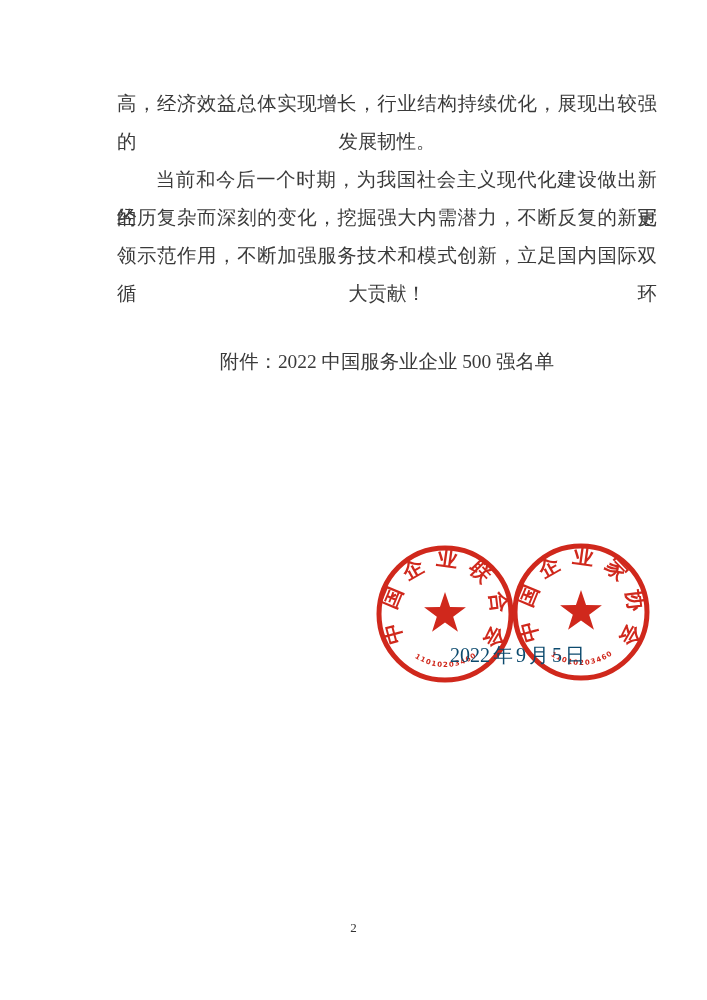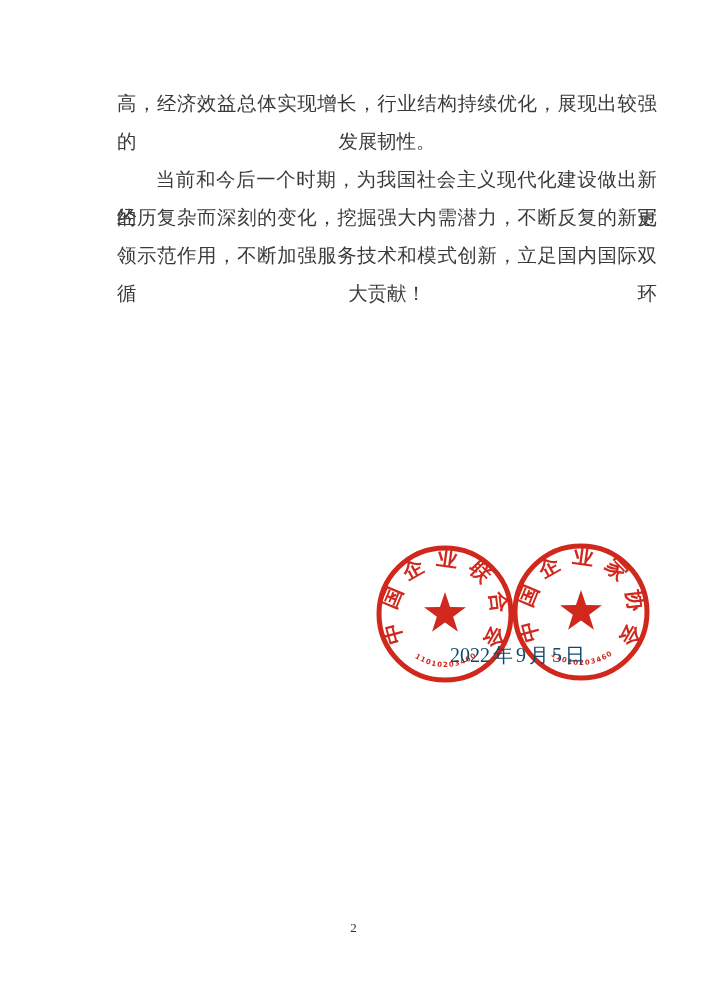--- a/index.html
+++ b/index.html
@@ -89,20 +89,21 @@
 
 <div class="page">
 
   <div class="doc-text">
     <div class="line full">高，经济效益总体实现增长，行业结构持续优化，展现出较强的</div>
     <div class="line">发展韧性。</div>
     <div class="line full indent">当前和今后一个时期，为我国社会主义现代化建设做出新的更</div>
     <div class="line full">经历复杂而深刻的变化，挖掘强大内需潜力，不断反复的新冠</div>
     <div class="line full">领示范作用，不断加强服务技术和模式创新，立足国内国际双循环</div>
     <div class="line">大贡献！</div>
+    <div class="line attachment">附件：2022 中国服务业企业 500 强名单</div>
   </div>
 
   <svg class="seal seal-left" viewBox="0 0 150 150">
     <path id="arcName1" d="M 35.2 101.8 A 48 48 0 1 1 112.8 104.6" fill="none"></path>
     <path id="arcSerial1" d="M 44.6 118.4 A 53 53 0 0 0 106.9 117.3" fill="none"></path>
     <circle class="ring" cx="75" cy="75" r="66"></circle>
     <polygon class="star" points="75,53 80.06,68.04 95.92,68.20 83.18,77.66 87.94,92.80 75,83.6 62.06,92.80 66.82,77.66 54.08,68.20 69.94,68.04"></polygon>
     <text class="seal-name"><textPath href="#arcName1" startOffset="0">中国企业联合会</textPath></text>
     <text class="seal-serial"><textPath href="#arcSerial1" startOffset="0">1101020346094</textPath></text>
   </svg>

